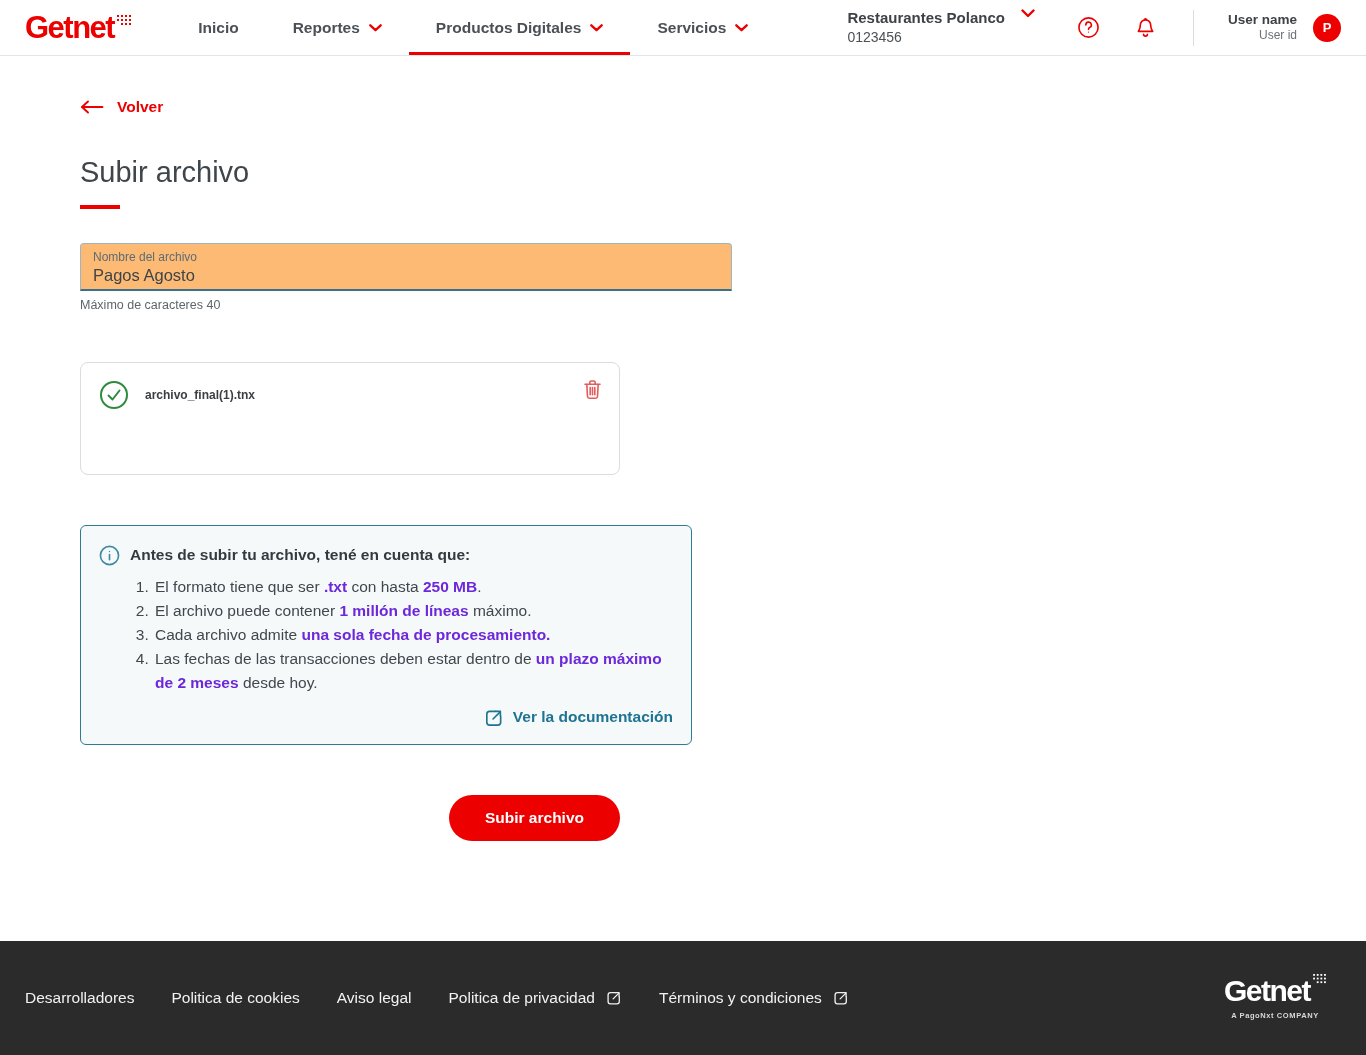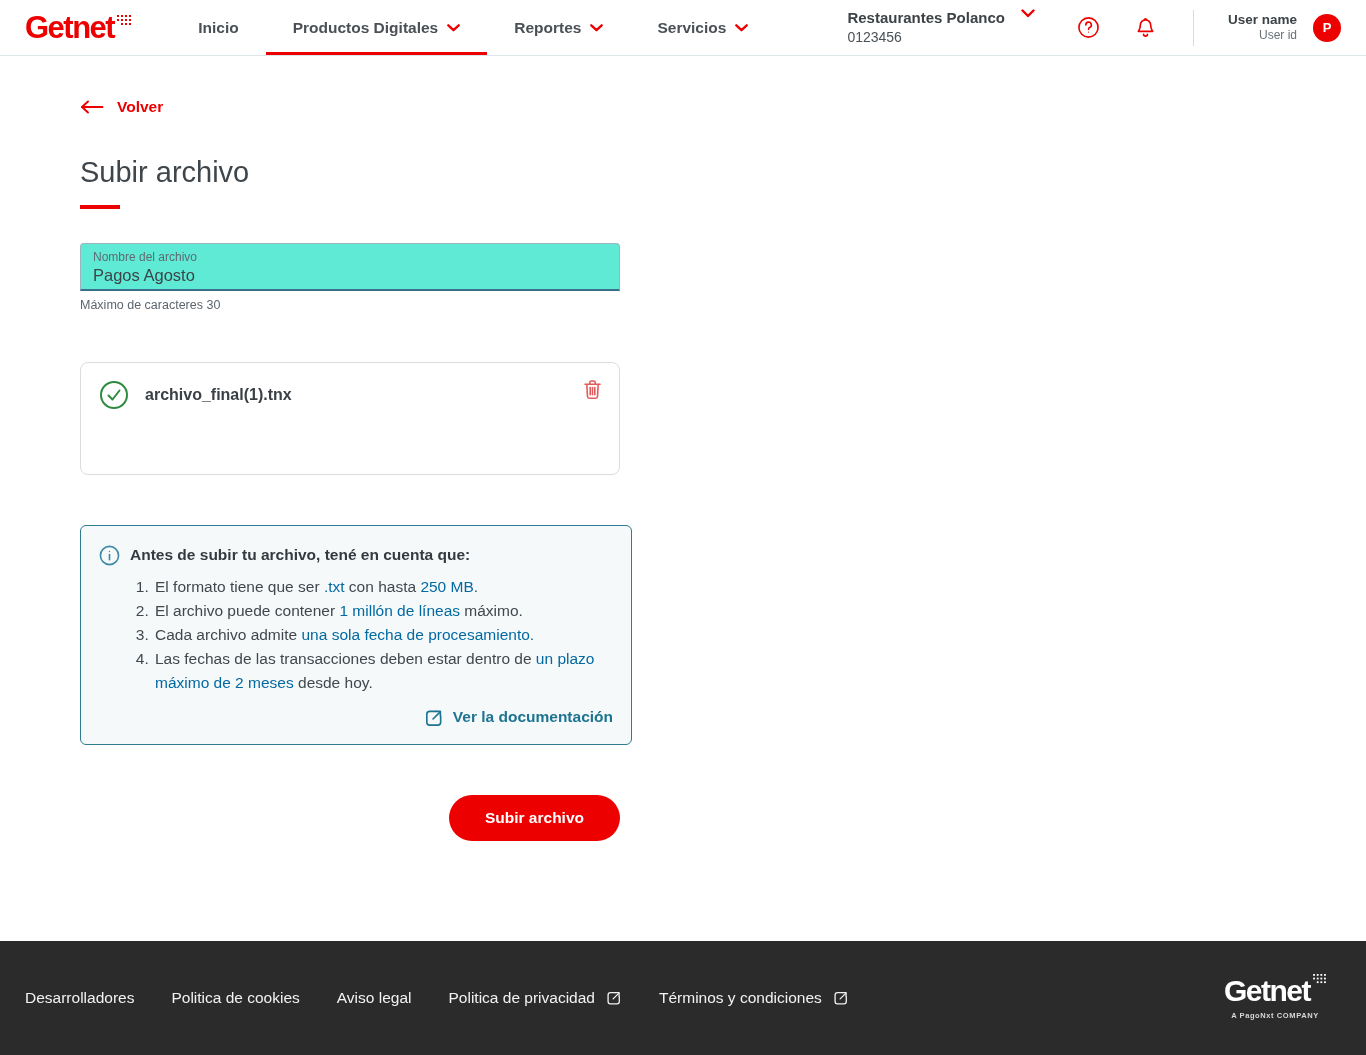--- a/index.html
+++ b/index.html
@@ -45,49 +45,49 @@
   
   .main { flex:1 1 auto; padding:0 4px 0 80px; }
   .back-link {
     margin-top:42px; display:inline-flex; align-items:center; gap:13px;
     color:#EC0000; font-size:15.5px; font-weight:700; cursor:pointer;
   }
   .page-title { margin-top:38px; font-size:29px; font-weight:400; color:#3f464b; }
   .title-bar { margin-top:16px; width:40px; height:4px; background:#EC0000; }
 
   .text-field {
-    margin-top:34px; position:relative; width:540px; height:48px;
+    margin-top:34px; position:relative; width:652px; height:48px;
     border:1px solid #9db5c0; border-bottom:2px solid #3a7089;
-    border-radius:4px 4px 0 0; background:#5eead4; padding:6px 12px 0 12px;
+    border-radius:4px 4px 0 0; background:#fdba74; padding:6px 12px 0 12px;
   }
   .text-field-label { font-size:12px; color:#5d6c74; display:block; }
   .text-field input {
     border:none; outline:none; width:100%; font-family:inherit;
     font-size:16.5px; color:#3d4449; background:transparent; padding:2px 0 0 0;
   }
   .field-helper { margin-top:7px; font-size:12.5px; color:#5d666d; }
 
   .file-card {
     margin-top:50px; width:540px; height:113px; border:1px solid #d9dde0;
     border-radius:8px; background:#fff; position:relative; padding:17px 18px;
   }
   .file-row { display:flex; align-items:center; gap:16px; }
-  .file-name { font-size:16px; font-weight:700; color:#3a4045; }
+  .file-name { font-size:12px; font-weight:700; color:#3a4045; }
   .file-size { margin:9px 0 0 46px; font-size:14px; color:#5b646b; }
   .trash-btn { position:absolute; top:16px; right:17px; }
 
   .info-box {
-    margin-top:50px; width:552px; border:1px solid #2e7b92; background:#f5f9fa;
+    margin-top:50px; width:612px; border:1px solid #2e7b92; background:#f5f9fa;
     border-radius:6px; padding:19px 18px 15px 18px;
   }
   .info-head { display:flex; align-items:flex-start; gap:10px; }
   .info-heading { font-size:15.5px; font-weight:700; color:#343b40; padding-top:1px; }
   .info-list { margin:9px 0 0 0; padding-left:54px; }
   .info-list li { font-size:15.5px; line-height:24px; color:#41484d; padding-left:2px; }
-  .info-list .b { font-weight:400; color:#0369a1;margin-top:24px; }
+  .info-list .b { font-weight:700; color:#6d28d9;margin-top:24px; }
   .doc-link-row { display:flex; justify-content:flex-end; margin-top:13px; padding-right:0; }
   .doc-link {
     display:inline-flex; align-items:flex-start; gap:9px; color:#1d7391;
     font-size:15.5px; font-weight:700; cursor:pointer;
   }
 
   .submit-row { width:540px; display:flex; justify-content:flex-end; margin-top:50px; }
   .submit-btn {
     height:46px; padding:0 36px; border:none; border-radius:23px; background:#EC0000;
     color:#fff; font-family:inherit; font-size:15.5px; font-weight:700; cursor:pointer;
@@ -126,30 +126,30 @@
           <rect x="8" y="8" width="2" height="2"></rect>
           <rect x="12" y="8" width="2" height="2"></rect>
       </svg>
     </span>
   </div>
 
   <nav class="main-nav">
       <div class="nav-item">
         <span>Inicio</span>
       </div>
+      <div class="nav-item">
+        <span>Reportes</span>
+        <span>
+          <svg width="13" height="8" viewBox="0 0 13 8" fill="none" stroke="#EC0000" stroke-width="2.3" stroke-linecap="round" stroke-linejoin="round">
+            <polyline points="1.3,1.3 6.5,6.2 11.7,1.3"></polyline>
+          </svg>
+        </span>
+      </div>
       <div class="nav-item active">
         <span>Productos Digitales</span>
-        <span>
-          <svg width="13" height="8" viewBox="0 0 13 8" fill="none" stroke="#EC0000" stroke-width="2.3" stroke-linecap="round" stroke-linejoin="round">
-            <polyline points="1.3,1.3 6.5,6.2 11.7,1.3"></polyline>
-          </svg>
-        </span>
-      </div>
-      <div class="nav-item">
-        <span>Reportes</span>
         <span>
           <svg width="13" height="8" viewBox="0 0 13 8" fill="none" stroke="#EC0000" stroke-width="2.3" stroke-linecap="round" stroke-linejoin="round">
             <polyline points="1.3,1.3 6.5,6.2 11.7,1.3"></polyline>
           </svg>
         </span>
       </div>
       <div class="nav-item">
         <span>Servicios</span>
         <span>
           <svg width="13" height="8" viewBox="0 0 13 8" fill="none" stroke="#EC0000" stroke-width="2.3" stroke-linecap="round" stroke-linejoin="round">
@@ -209,21 +209,21 @@
     <span>Volver</span>
   </a>
 
   <h1 class="page-title">Subir archivo</h1>
   <div class="title-bar"></div>
 
   <div class="text-field">
     <label class="text-field-label">Nombre del archivo</label>
     <input type="text" value="Pagos Agosto" style="">
   </div>
-  <div class="field-helper">Máximo de caracteres 30</div>
+  <div class="field-helper">Máximo de caracteres 40</div>
 
   <div class="file-card">
     <div class="file-row">
       <span>
         <svg width="30" height="30" viewBox="0 0 30 30" fill="none" stroke="#2E8B3D" stroke-width="2">
           <circle cx="15" cy="15" r="13"></circle>
           <polyline points="9.5,15.5 13.5,19.5 20.5,10.5" stroke-linecap="round" stroke-linejoin="round"></polyline>
         </svg>
       </span>
       <span class="file-name">archivo_final(1).tnx</span>

